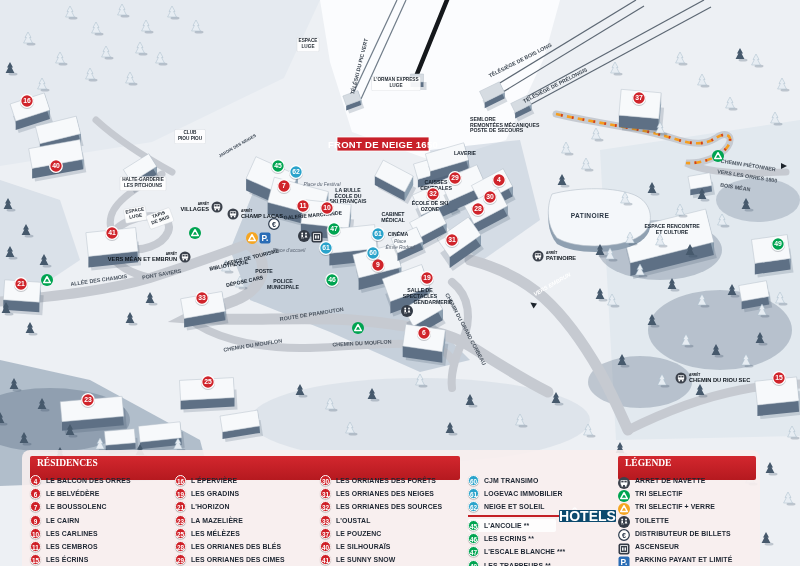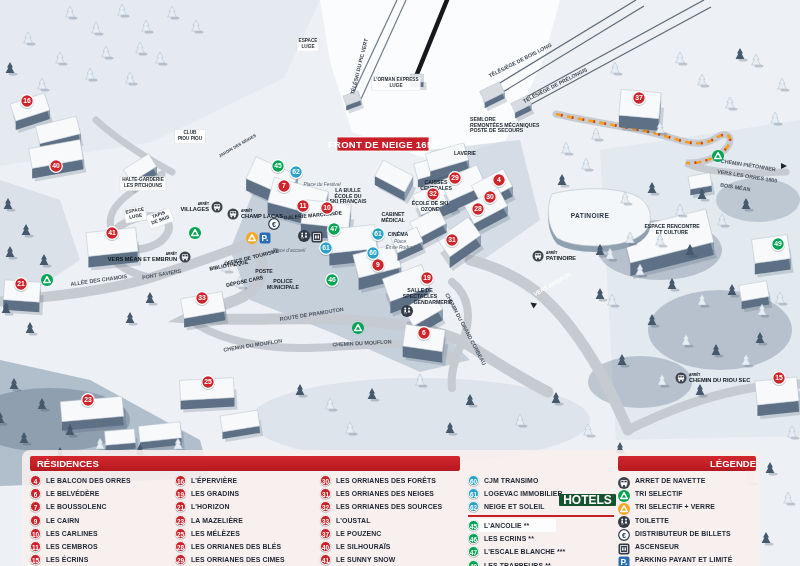--- a/index.html
+++ b/index.html
@@ -17,38 +17,38 @@
   .pit{font-size:4.9px;font-style:italic;fill:#5b6573;}
   .plainL{font-size:5.2px;font-weight:bold;fill:#1c232c;}
   .arret{font-size:3.3px;font-weight:bold;fill:#10161d;}
   .stopname{font-size:5.7px;font-weight:bold;fill:#0d141b;}
   .mnum{font-size:6.8px;font-weight:bold;fill:#fff;}
   .bannertxt{font-size:9.5px;font-weight:bold;fill:#fff;letter-spacing:.3px;}
 
   
   #legend{position:absolute;left:22px;top:450px;width:738px;height:116px;
           background:rgba(248,238,238,.9);border-radius:8px 8px 0 0;}
-  .lg-bar{position:absolute;height:15px;background:linear-gradient(180deg,#d3272e,#b5191f);
+  .lg-bar{position:absolute;height:24px;background:linear-gradient(180deg,#d3272e,#b5191f);
           color:#fff;font-weight:bold;font-size:9.5px;line-height:15px;padding-left:7px;
-          box-sizing:border-box;border-radius:2px;}
+          box-sizing:border-box;border-radius:2px;font-family:Liberation Serif, serif;}
   #bar-res{left:8px;top:6px;width:430px;}
   #bar-ag{left:446px;top:6px;width:146px;}
-  #bar-leg{left:596px;top:6px;width:138px;text-align:right;}
+  #bar-leg{left:596px;top:6px;width:138px;}
   .lrow{display:flex;align-items:center;height:13.2px;gap:5px;}
   .lrow .lbl{font-size:6.9px;font-weight:bold;color:#1c2531;white-space:nowrap;letter-spacing:.1px;}
   .ncirc{flex:0 0 11px;width:11px;height:11px;border-radius:50%;color:#fff;font-size:6.4px;
          font-weight:bold;line-height:11px;text-align:center;border:1px solid #fff;
          box-sizing:border-box;box-shadow:0 .5px 1px rgba(0,0,0,.35);}
   .red{background:#cf2027;} .blue{background:#2aa3cb;} .green{background:#00a451;}
   #res-cols{position:absolute;left:8px;top:24px;width:430px;display:grid;
             grid-template-columns:145px 145px 140px;column-gap:0;}
   #ag-list{position:absolute;left:446px;top:24px;width:146px;}
   #hr-red{position:absolute;left:446px;top:65px;width:146px;height:2px;background:#c32026;}
-  #hotels-tag{position:absolute;left:537px;top:44px;width:57px;height:12px;background:#14532d;
-              color:#fff;font-weight:bold;font-size:12px;line-height:12px;text-align:center;
+  #hotels-tag{position:absolute;left:537px;top:60px;width:57px;height:12px;background:#0c4a6e;
+              color:#fff;font-weight:bold;font-size:14px;line-height:12px;text-align:center;
               border-radius:1px;}
   #hotel-list{position:absolute;left:446px;top:69px;width:146px;}
   #hotel-list .lrow:first-child{background:rgba(255,255,255,.85);border-radius:2px;width:88px;}
   #leg-list{position:absolute;left:596px;top:24px;width:142px;}
   .icn{flex:0 0 12px;width:12px;height:12px;display:inline-block;}
 </style>
 </head>
 <body>
 
 <div id="stage">

